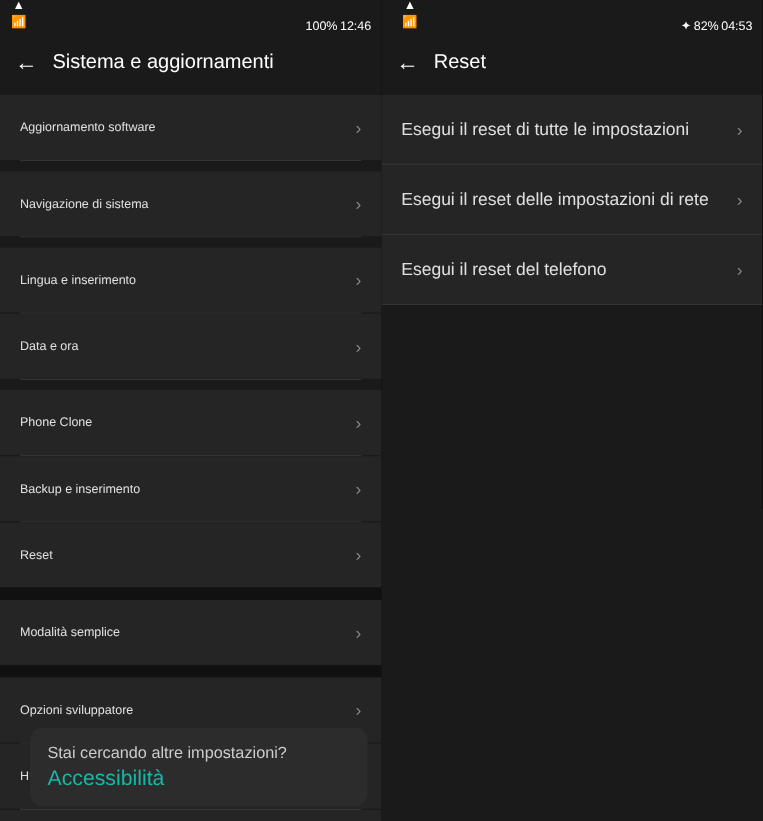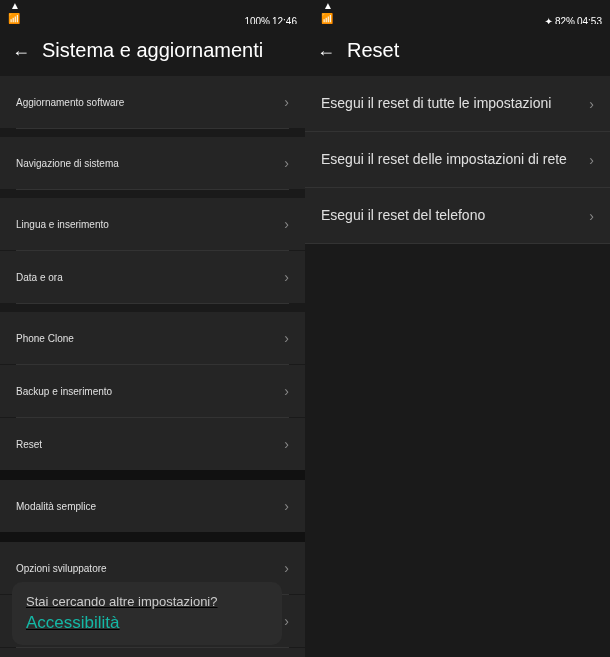--- a/index.html
+++ b/index.html
@@ -56,21 +56,21 @@
       gap: 12px;
       background: #1a1a1a;
     }
     .back-arrow {
       color: #fff;
       font-size: 18px;
       cursor: pointer;
     }
     .page-title-text {
       color: #fff;
-      font-size: 20px;
+      font-size: 16px;
       font-weight: 500;
     }
 
     
     .menu-list {
       flex: 1;
       overflow-y: auto;
       scrollbar-width: none;
     }
     .menu-list::-webkit-scrollbar { display: none; }
@@ -124,26 +124,25 @@
     .reset-item-chevron {
       color: #888;
       font-size: 14px;
       flex-shrink: 0;
     }
 
     
     .bottom-tooltip {
       position: absolute;
       bottom: 12px;
-      left: 12px;
+      left: 24px;
       width: 270px;
       background: #2c2c2c;
       border-radius: 10px;
       padding: 12px 14px;
-      text-decoration: underline;
     }
     .tooltip-text {
       color: #ccc;
       font-size: 13px;
       margin-bottom: 4px;
     }
     .tooltip-link {
       color: #14b8a6;
       font-size: 17px;
       cursor: pointer;

